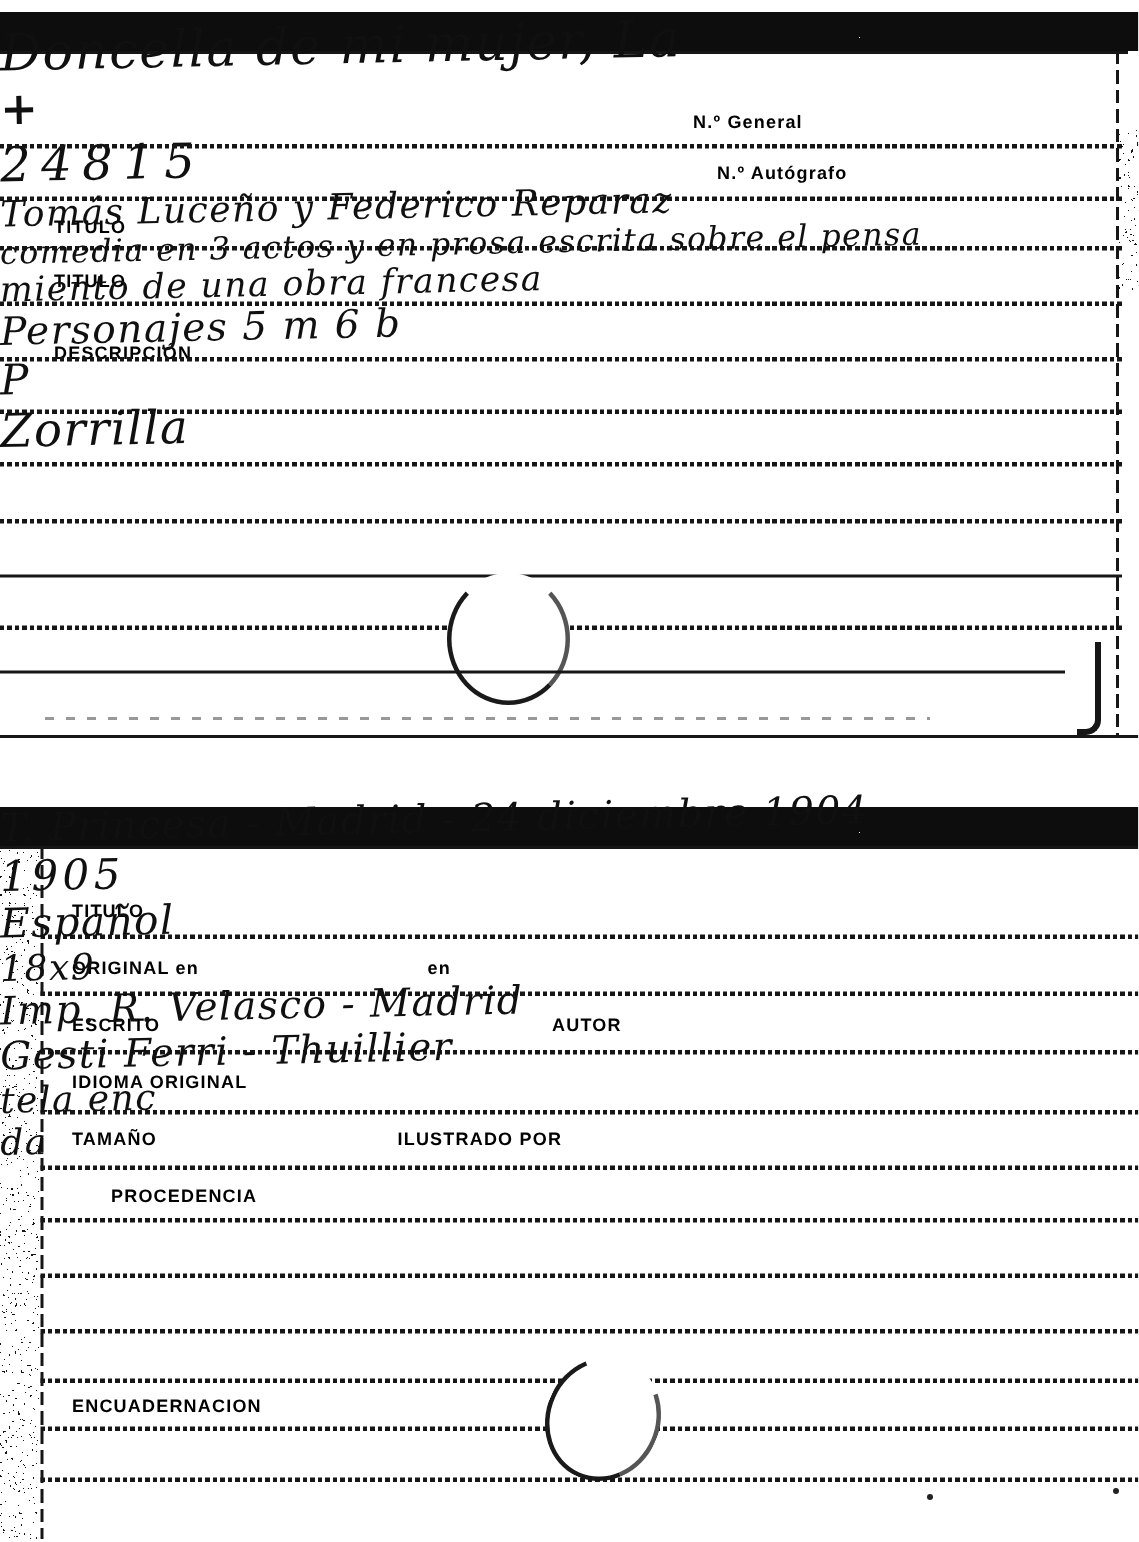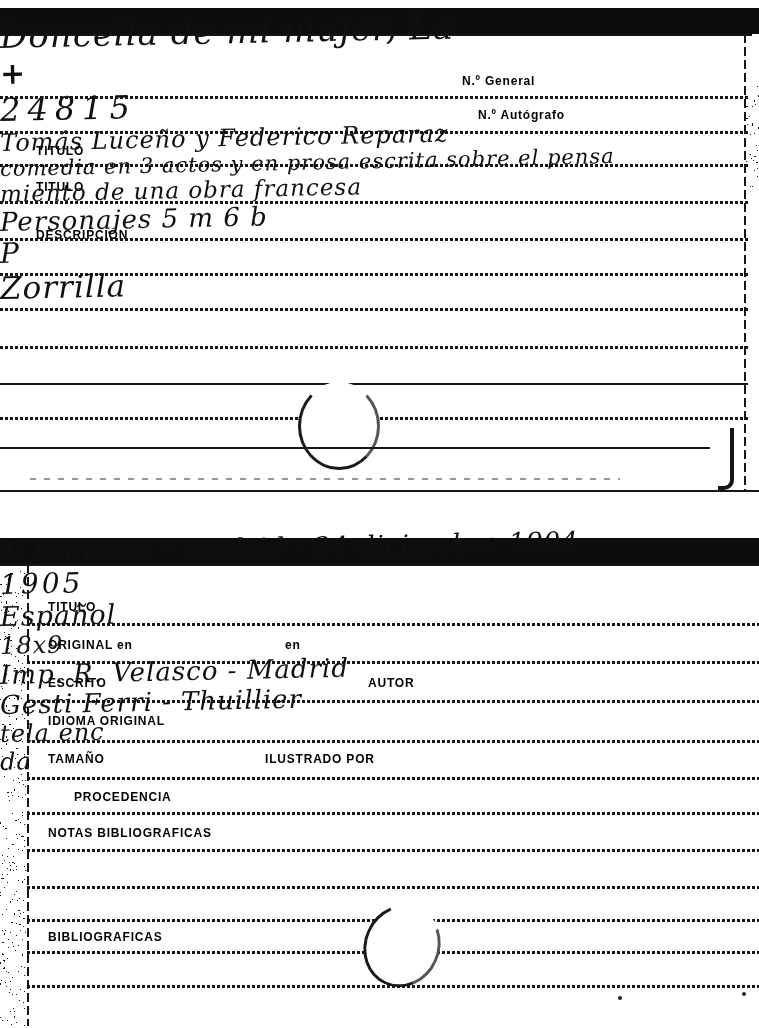--- a/index.html
+++ b/index.html
@@ -145,29 +145,28 @@
     <div class="rule" style="left:27px;top:210px;width:732px;"></div>
 
     <div class="label" style="position:absolute;left:48px;top:222px;">TAMAÑO</div>
     <div class="hand" style="left:155px;top:212px;font-size:24px;">18x9</div>
     <div class="label" style="position:absolute;left:265px;top:222px;text-align:right;">ILUSTRADO POR</div>
     <div class="rule" style="left:27px;top:247px;width:732px;"></div>
 
     <div class="label" style="position:absolute;left:48px;top:260px;margin-left:26px;">PROCEDENCIA</div>
     <div class="rule" style="left:27px;top:282px;width:732px;"></div>
 
-    <div class="label" style="position:absolute;left:48px;top:296px;">NOTAS BIBLIOGRAFICAS</div>
     <div class="hand" style="left:292px;top:278px;font-size:26px;">Imp. R. Velasco - Madrid</div>
     <div class="rule" style="left:27px;top:319px;width:732px;"></div>
     <div class="hand" style="left:95px;top:325px;font-size:26px;">Gesti Ferri - Thuillier</div>
     <div class="rule" style="left:27px;top:356px;width:732px;"></div>
 
     <div class="rule" style="left:27px;top:389px;width:732px;"></div>
 
-    <div class="label" style="position:absolute;left:48px;top:400px;">BIBLIOGRAFICAS</div>
+    <div class="label" style="position:absolute;left:48px;top:400px;">ENCUADERNACION</div>
     <div class="rule" style="left:27px;top:421px;width:732px;"></div>
     <div class="hole b" style="left:364px;top:374px;width:70px;height:78px;"></div>
     <div class="hand" style="left:286px;top:386px;font-size:24px;">tela enc</div>
     <div class="hand" style="left:442px;top:390px;font-size:24px;">da</div>
 
     <div class="rule" style="left:27px;top:455px;width:732px;"></div>
     <div class="dot" style="left:618px;top:466px;"></div>
     <div class="dot" style="left:742px;top:462px;"></div>
   </div>
 

